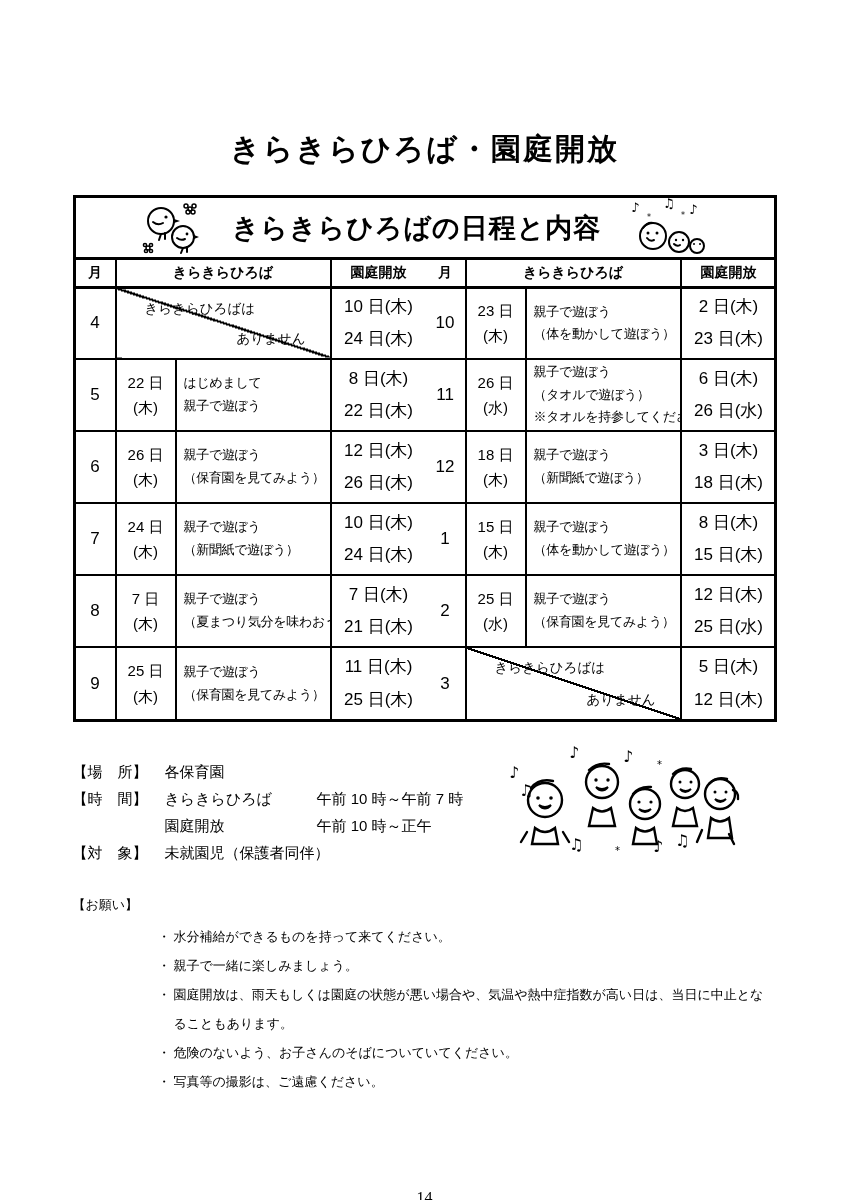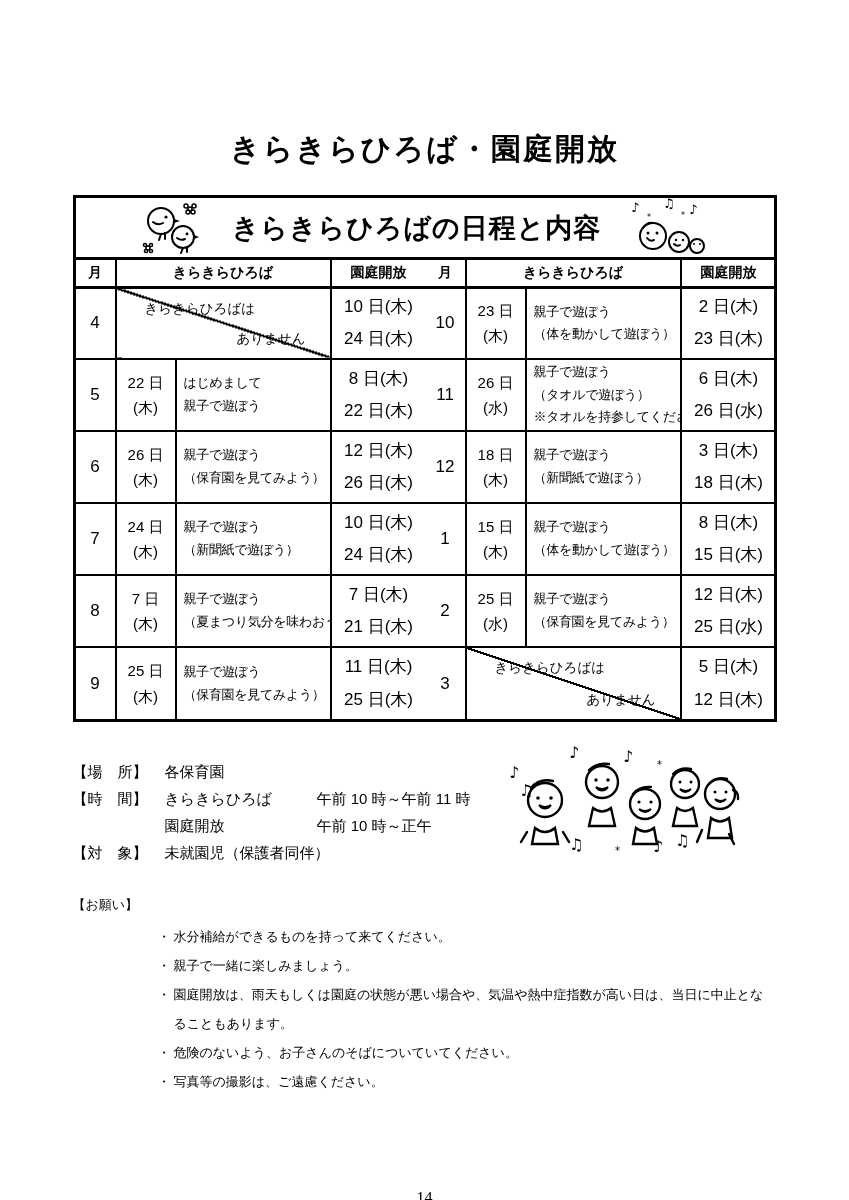--- a/index.html
+++ b/index.html
@@ -337,21 +337,21 @@
   </div>
 
   <div class="info">
     <div class="info-line">
       <span class="ilabel">【場　所】</span>
       <span>各保育園</span>
     </div>
     <div class="info-line">
       <span class="ilabel">【時　間】</span>
       <span class="iname">きらきらひろば</span>
-      <span>午前 10 時～午前 11 時</span>
+      <span>午前 10 時～午前 7 時</span>
     </div>
     <div class="info-line">
       <span class="ilabel"></span>
       <span class="iname">園庭開放</span>
       <span>午前 10 時～正午</span>
     </div>
     <div class="info-line">
       <span class="ilabel">【対　象】</span>
       <span>未就園児（保護者同伴）</span>
     </div>

